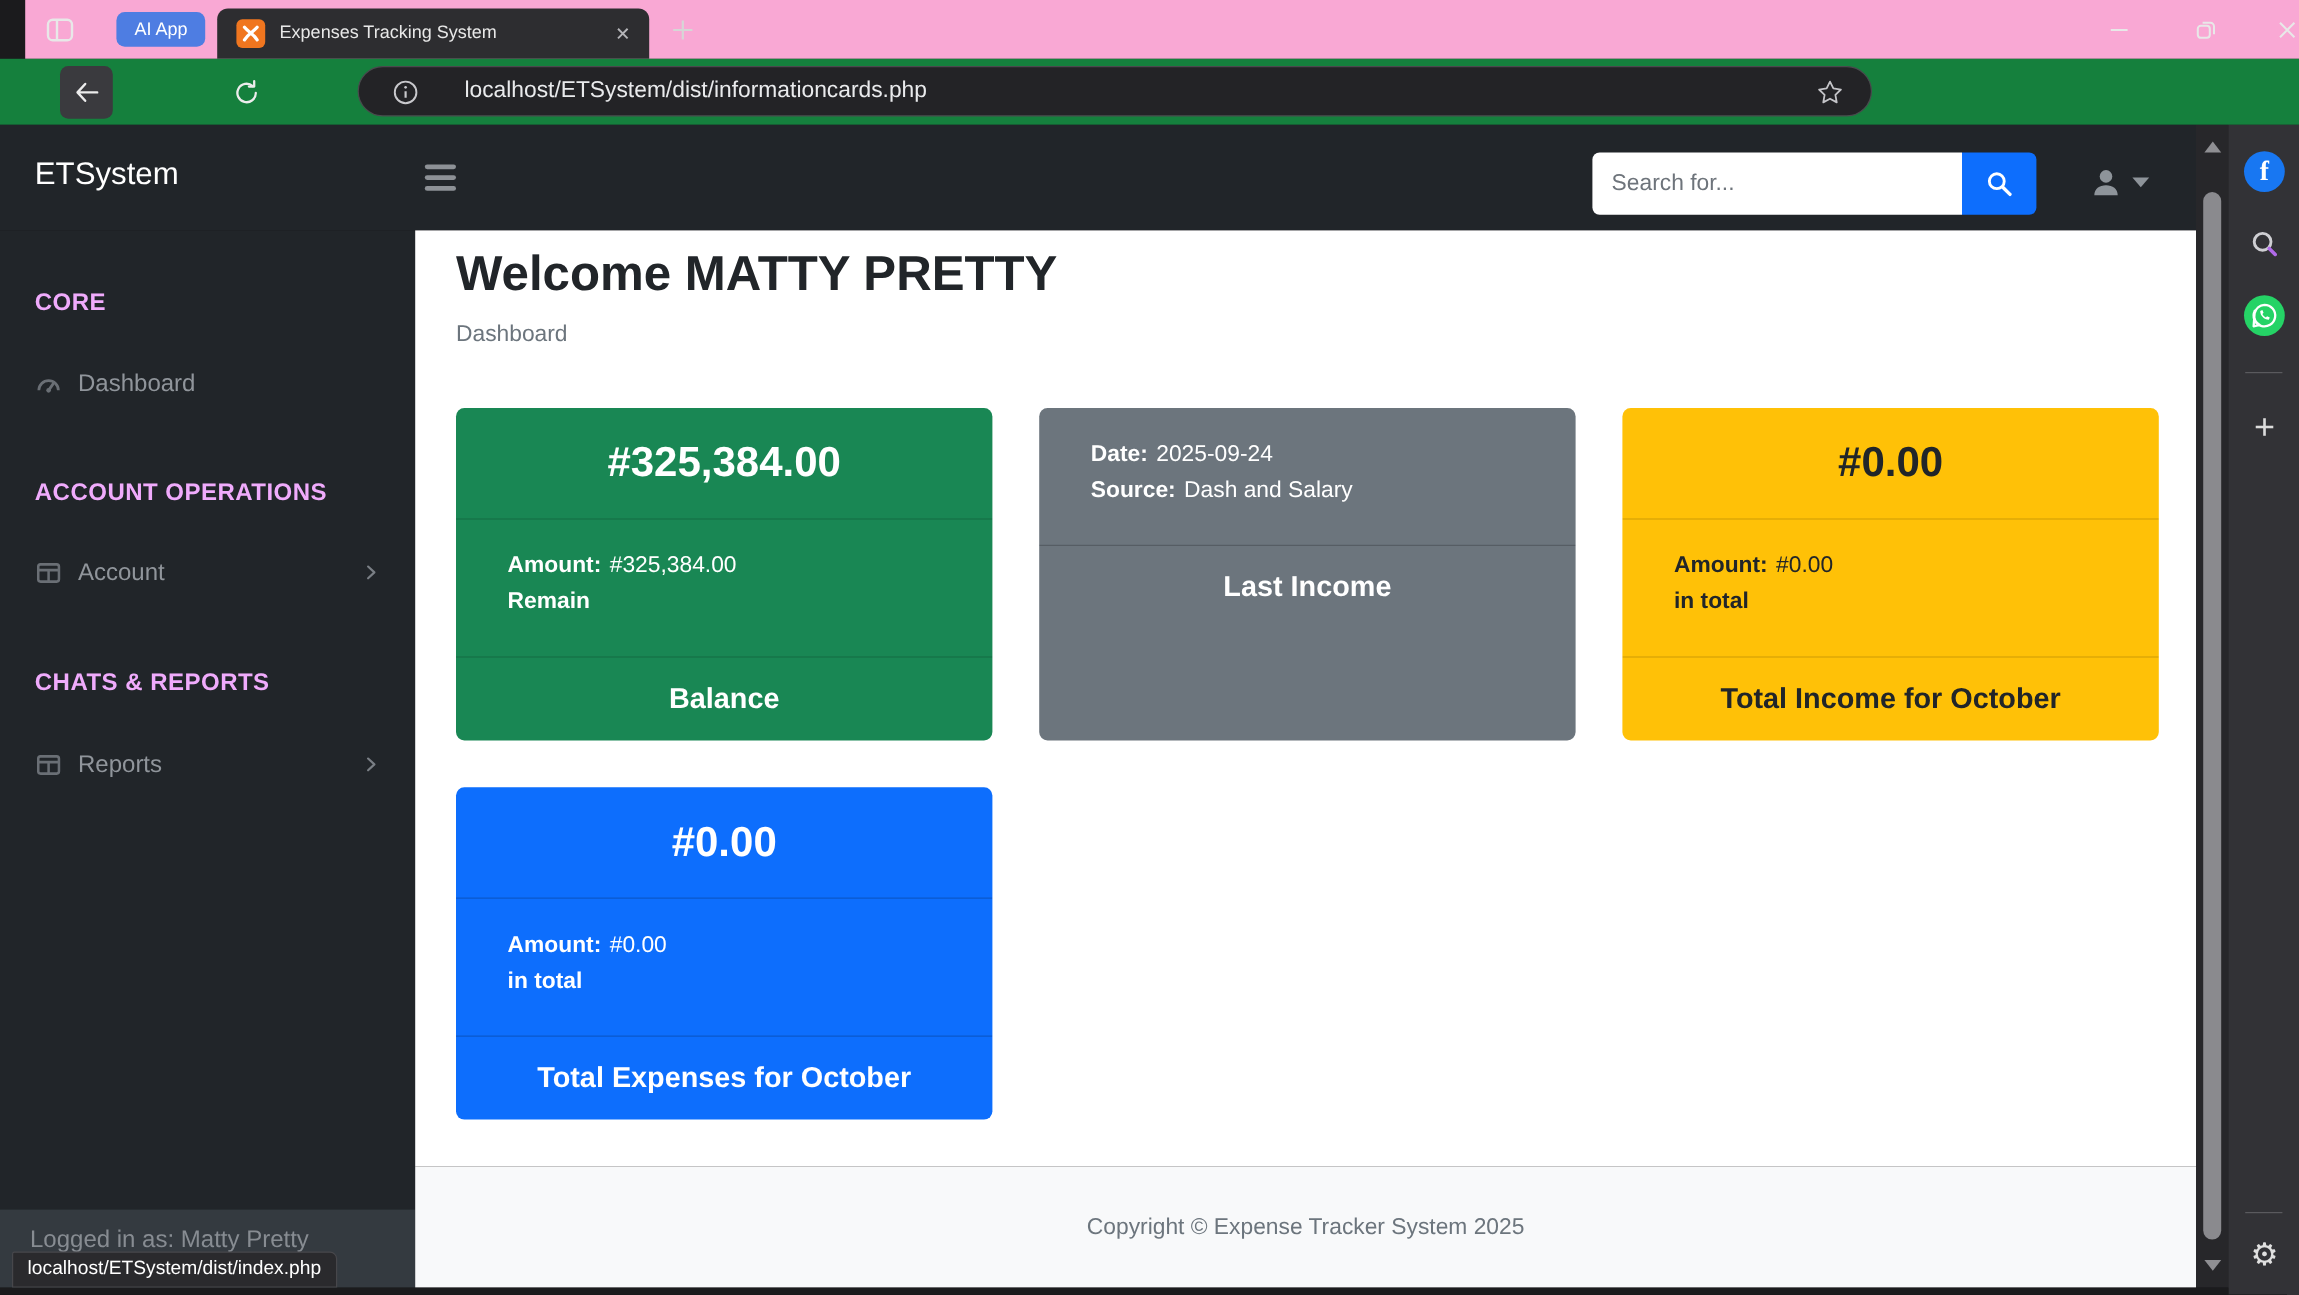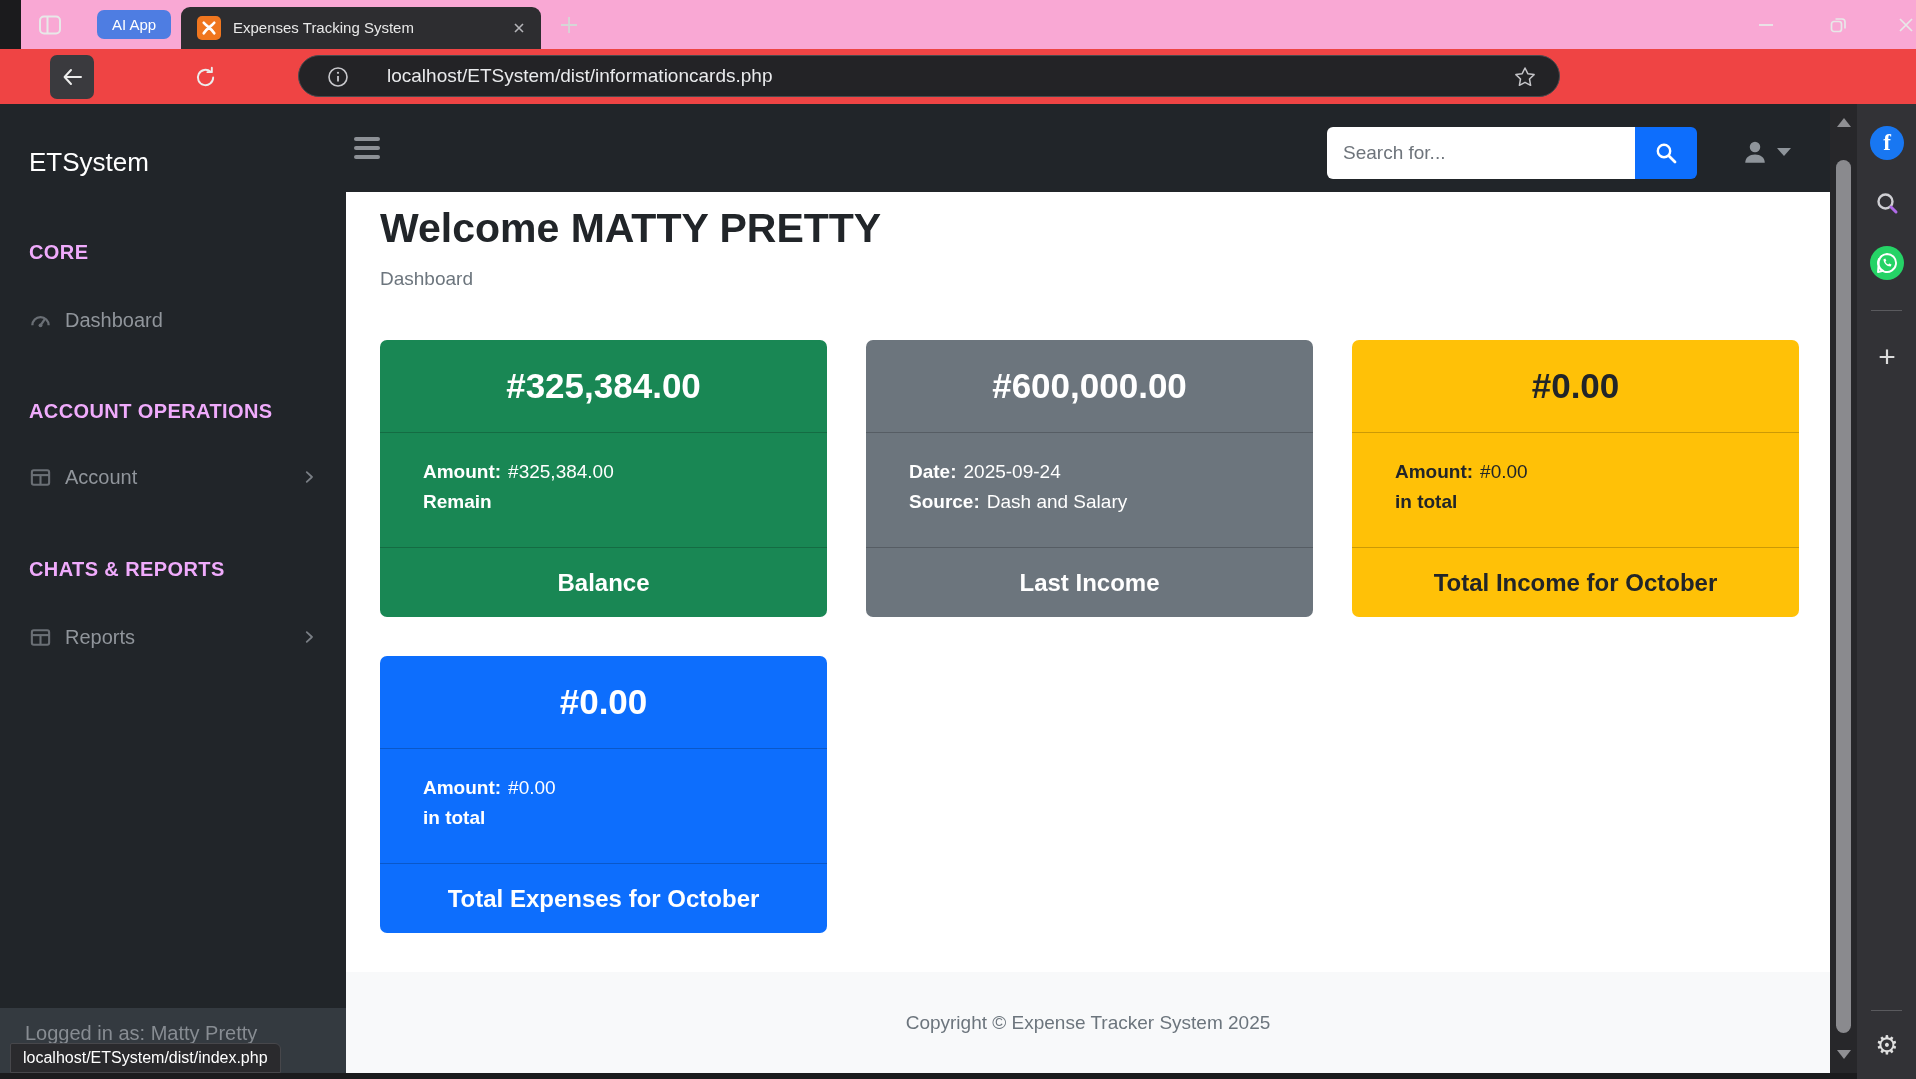--- a/index.html
+++ b/index.html
@@ -18,21 +18,21 @@
   .tab .favicon{position:absolute;left:16px;top:9px;width:24px;height:24px;background:#f0761f;
        border-radius:5px;display:flex;align-items:center;justify-content:center;}
   .tab .title{position:absolute;left:52px;top:0;height:42px;line-height:42px;color:#e8e8e8;
        font-size:15px;white-space:nowrap;}
   .tab-close{position:absolute;right:12px;top:11px;width:20px;height:20px;}
   .newtab{position:absolute;left:536px;top:13px;width:24px;height:24px;}
   .winctl{position:absolute;top:0;width:46px;height:49px;display:flex;align-items:center;justify-content:center;}
   .winctl.min{left:1722px;} .winctl.res{left:1794px;} .winctl.cls{left:1862px;}
 
   
-  .toolbar{position:absolute;left:0;top:49px;width:1916px;height:55px;background:#ef4444;}
+  .toolbar{position:absolute;left:0;top:49px;width:1916px;height:55px;background:#15803d;}
   .nav-btn{position:absolute;top:55px;width:44px;height:44px;border-radius:7px;display:flex;
            align-items:center;justify-content:center;}
   .back-btn{left:50px;background:#3a3a3e;}
   .refresh-btn{left:183px;}
   .url-pill{position:absolute;left:298px;top:6px;width:1262px;height:42px;border-radius:21px;
             background:#232326;border:1px solid #4a4a4e;}
   .url-info{position:absolute;left:28px;top:10px;width:22px;height:22px;}
   .url-text{position:absolute;left:88px;top:0;height:40px;line-height:40px;color:#e9eaec;
             font-size:19px;white-space:nowrap;}
   .url-star{position:absolute;right:22px;top:9px;width:24px;height:24px;}
@@ -61,21 +61,21 @@
            display:flex;align-items:center;justify-content:center;}
   .edge-fb{top:22px;background:#1877f2;color:#fff;font-weight:bold;font-size:23px;font-family:"Liberation Serif",serif;}
   .edge-search{top:82px;}
   .edge-wa{top:142px;background:#25d366;}
   .edge-div{position:absolute;left:14px;width:31px;height:1px;background:#5a5a5e;}
   .edge-plus{top:236px;color:#dcdcdc;font-size:30px;font-weight:300;}
   .edge-gear{top:924px;color:#e0e0e0;font-size:26px;}
 
   
   .pnavbar{position:absolute;left:0;top:104px;width:1830px;height:88px;background:#212529;}
-  .brand{position:absolute;left:29px;top:25px;font-size:26px;color:#fff;margin-top:18px;}
+  .brand{position:absolute;left:29px;top:25px;font-size:26px;color:#fff;}
   .hamburger{position:absolute;left:350px;top:27px;width:34px;height:34px;padding:6px 4px;}
   .hamburger i{display:block;width:26px;height:4px;background:#8d9196;border-radius:2px;margin-bottom:5px;}
   .search-input{position:absolute;left:1327px;top:23px;width:308px;height:52px;border:none;outline:none;
                 background:#fff;border-radius:6px 0 0 6px;padding:0 16px;font-size:19px;
                 font-family:"Liberation Sans",sans-serif;color:#000000;}
   .search-input::placeholder{color:#6e747b;}
   .search-btn{position:absolute;left:1635px;top:23px;width:62px;height:52px;background:#0d6efd;
               border:none;border-radius:0 6px 6px 0;display:flex;align-items:center;justify-content:center;}
   .user-menu{position:absolute;left:1740px;top:26px;width:62px;height:44px;display:flex;
              align-items:center;gap:7px;}
@@ -300,21 +300,20 @@
       <div class="card" style="background-color: rgb(25, 135, 84); color: rgb(255, 255, 255);">
         <div class="card-head">#325,384.00</div>
         <div class="card-body">
           <div><b>Amount:</b><span>#325,384.00</span></div>
           <div><b>Remain</b><span></span></div>
         </div>
         <div class="card-foot">Balance</div>
       </div>
 
       <div class="card" style="background-color: rgb(108, 117, 125); color: rgb(255, 255, 255);">
-        <div class="card-head">#600,000.00</div>
         <div class="card-body">
           <div><b>Date:</b><span>2025-09-24</span></div>
           <div><b>Source:</b><span>Dash and Salary</span></div>
         </div>
         <div class="card-foot">Last Income</div>
       </div>
 
 
       <div class="card" style="background-color: rgb(255, 193, 7); color: rgb(33, 37, 41);">
         <div class="card-head">#0.00</div>

